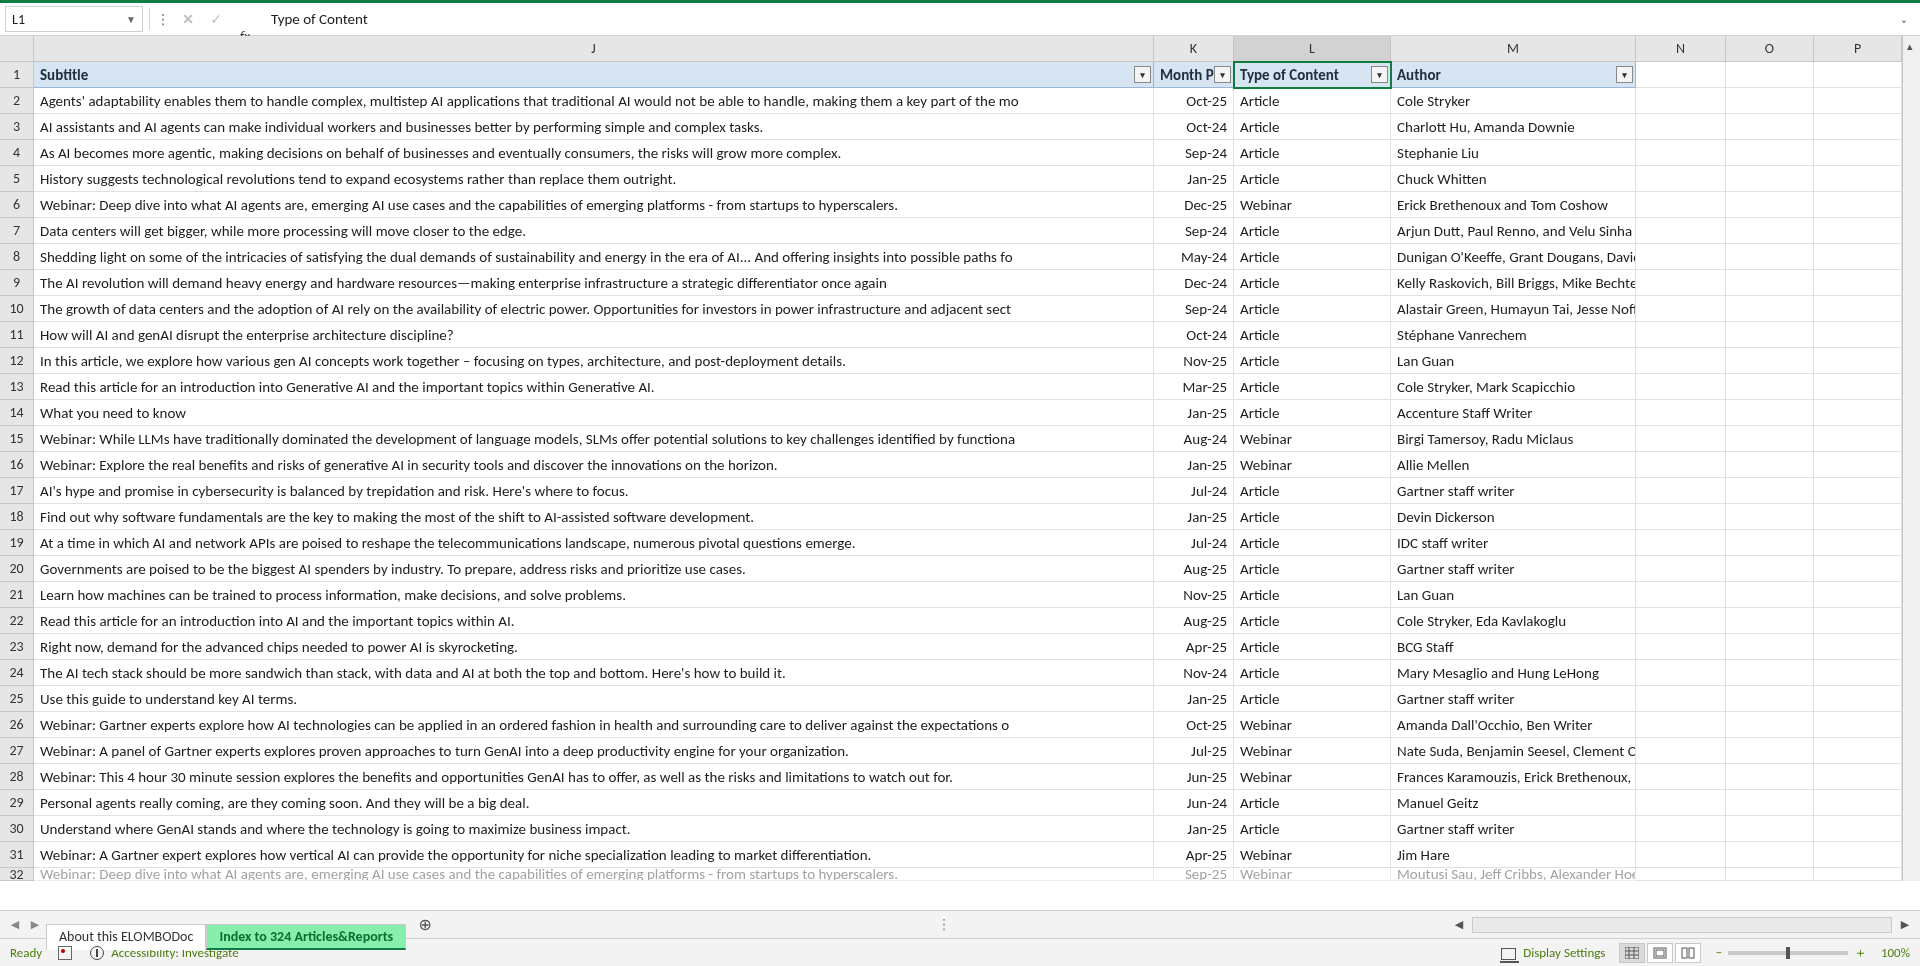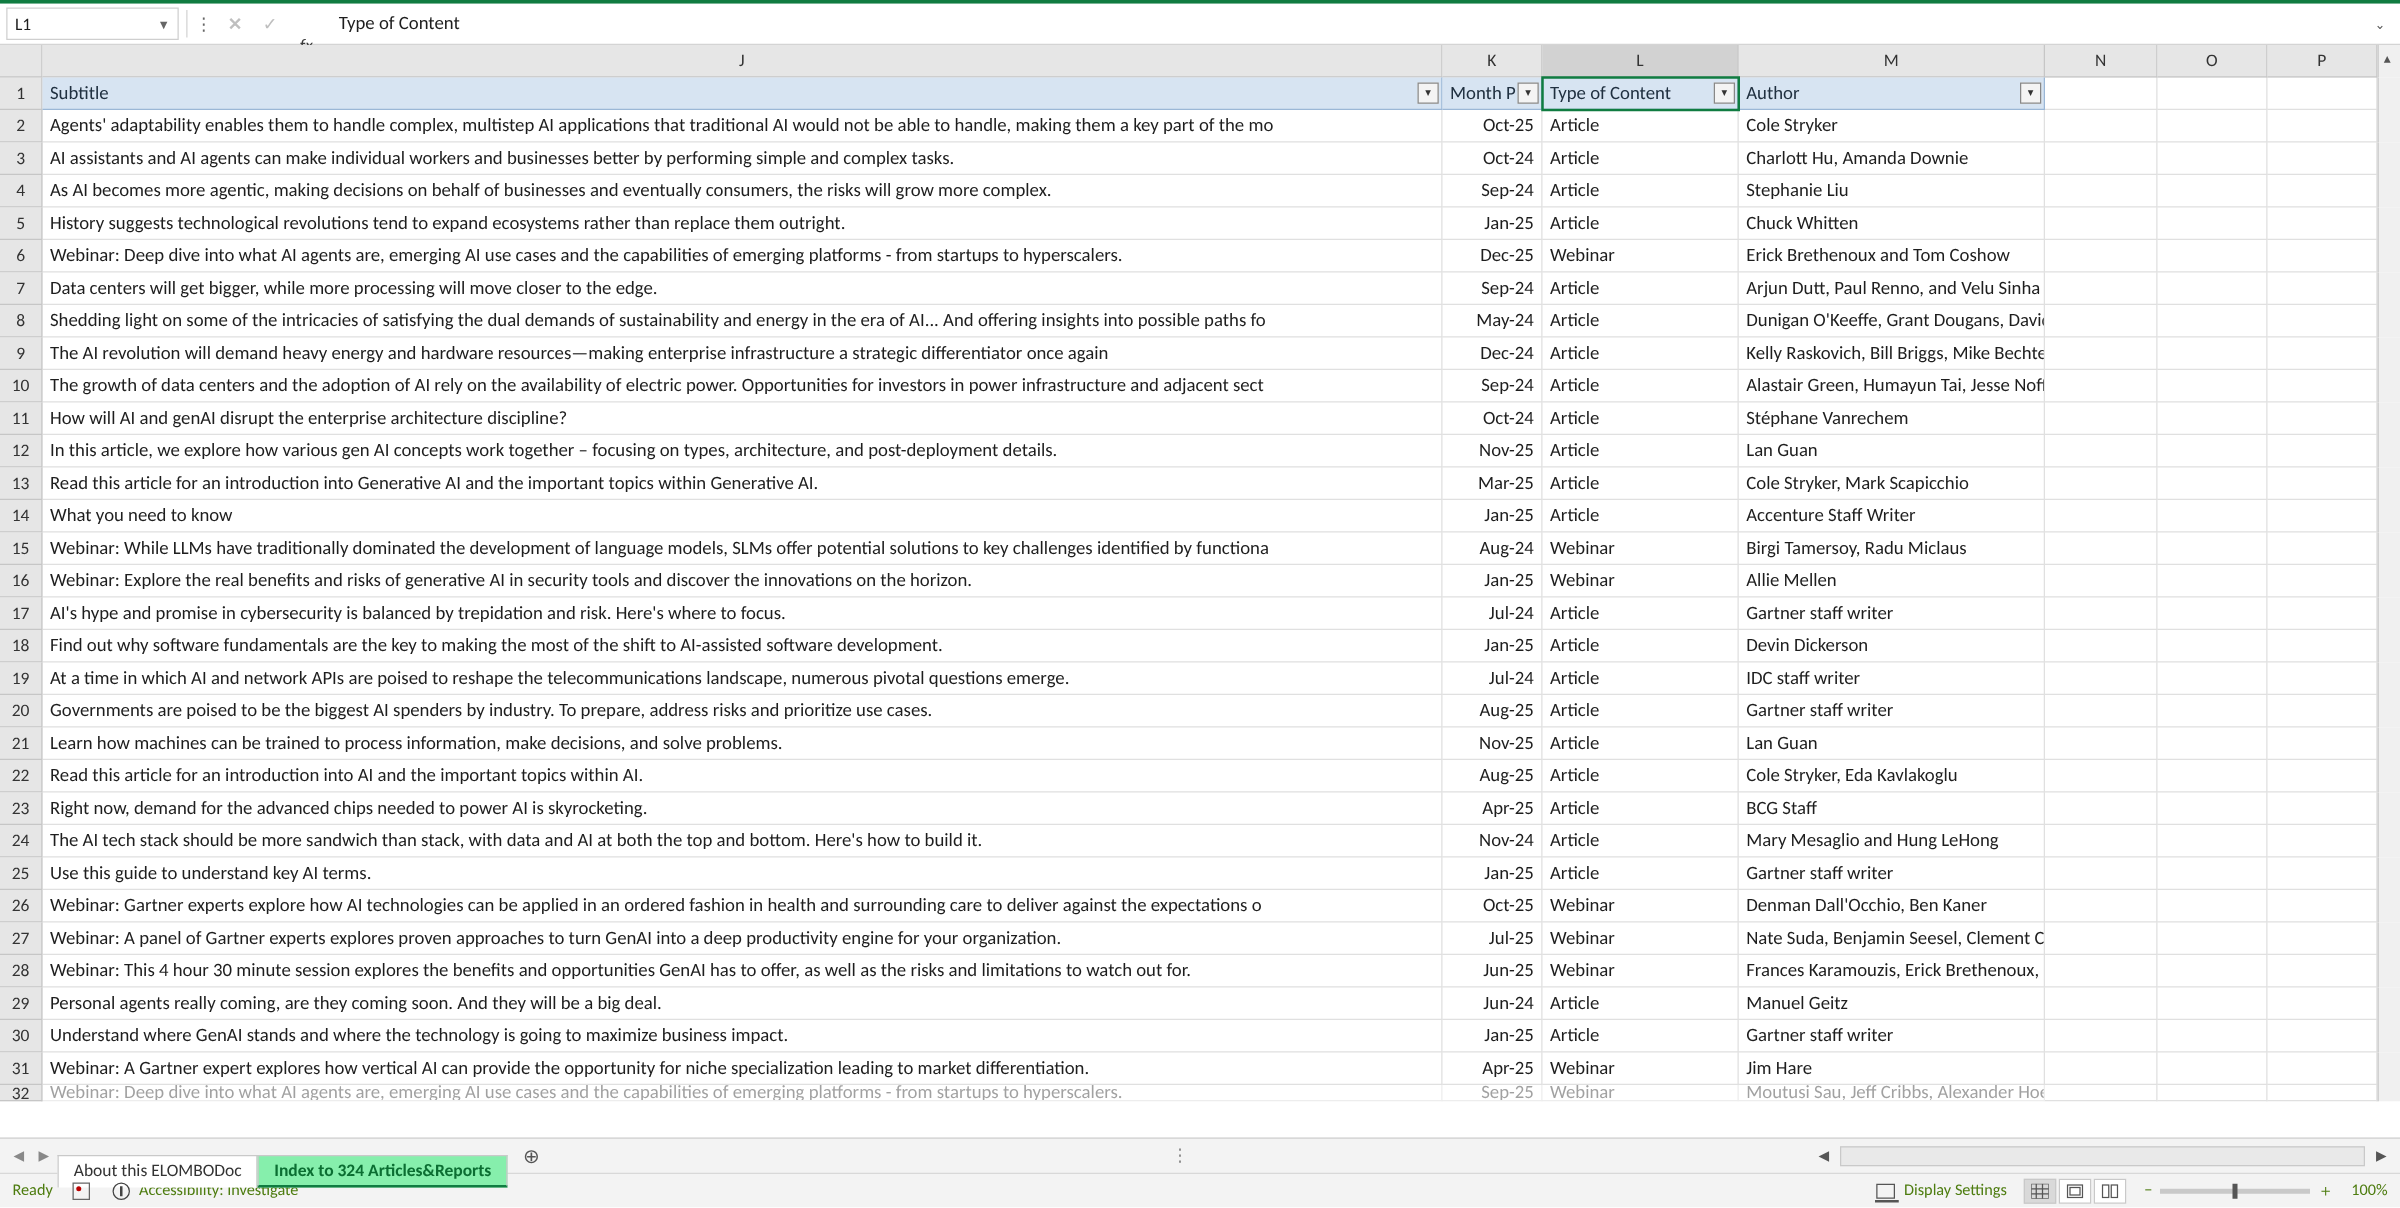--- a/index.html
+++ b/index.html
@@ -94,21 +94,21 @@
     white-space:nowrap;
     overflow:hidden;
     text-overflow: clip;
     color:#1e1e1e;
   }
   .cell.center { text-align:right; padding-right:6px; }
   .header-cell {
     background:#d7e4f2;
     border-right:1px solid #9bb7d6;
     border-bottom:1px solid #9bb7d6;
-    font-weight:normal;
+    font-weight:bold;
     color:#203040;
     padding:0 6px;
     line-height:26px;
     position:relative;
     white-space:nowrap;
     overflow:hidden;
   }
   .filter-btn {
     position:absolute; right:2px; top:4px;
     width:17px; height:17px;
@@ -459,21 +459,21 @@
       <div class="cell">Article</div>
       <div class="cell">Gartner staff writer</div>
       <div class="cell"></div>
       <div class="cell"></div>
       <div class="cell"></div>
       <div class="vscroll-gutter"></div>
       <div class="row-head">26</div>
       <div class="cell">Webinar: Gartner experts explore how AI technologies can be applied in an ordered fashion in health and surrounding care to deliver against the expectations o</div>
       <div class="cell center">Oct-25</div>
       <div class="cell">Webinar</div>
-      <div class="cell">Denman Dall'Occhio, Ben Kaner</div>
+      <div class="cell">Amanda Dall'Occhio, Ben Writer</div>
       <div class="cell"></div>
       <div class="cell"></div>
       <div class="cell"></div>
       <div class="vscroll-gutter"></div>
       <div class="row-head">27</div>
       <div class="cell">Webinar: A panel of Gartner experts explores proven approaches to turn GenAI into a deep productivity engine for your organization.</div>
       <div class="cell center">Jul-25</div>
       <div class="cell">Webinar</div>
       <div class="cell">Nate Suda, Benjamin Seesel, Clement Christensen</div>
       <div class="cell"></div>

